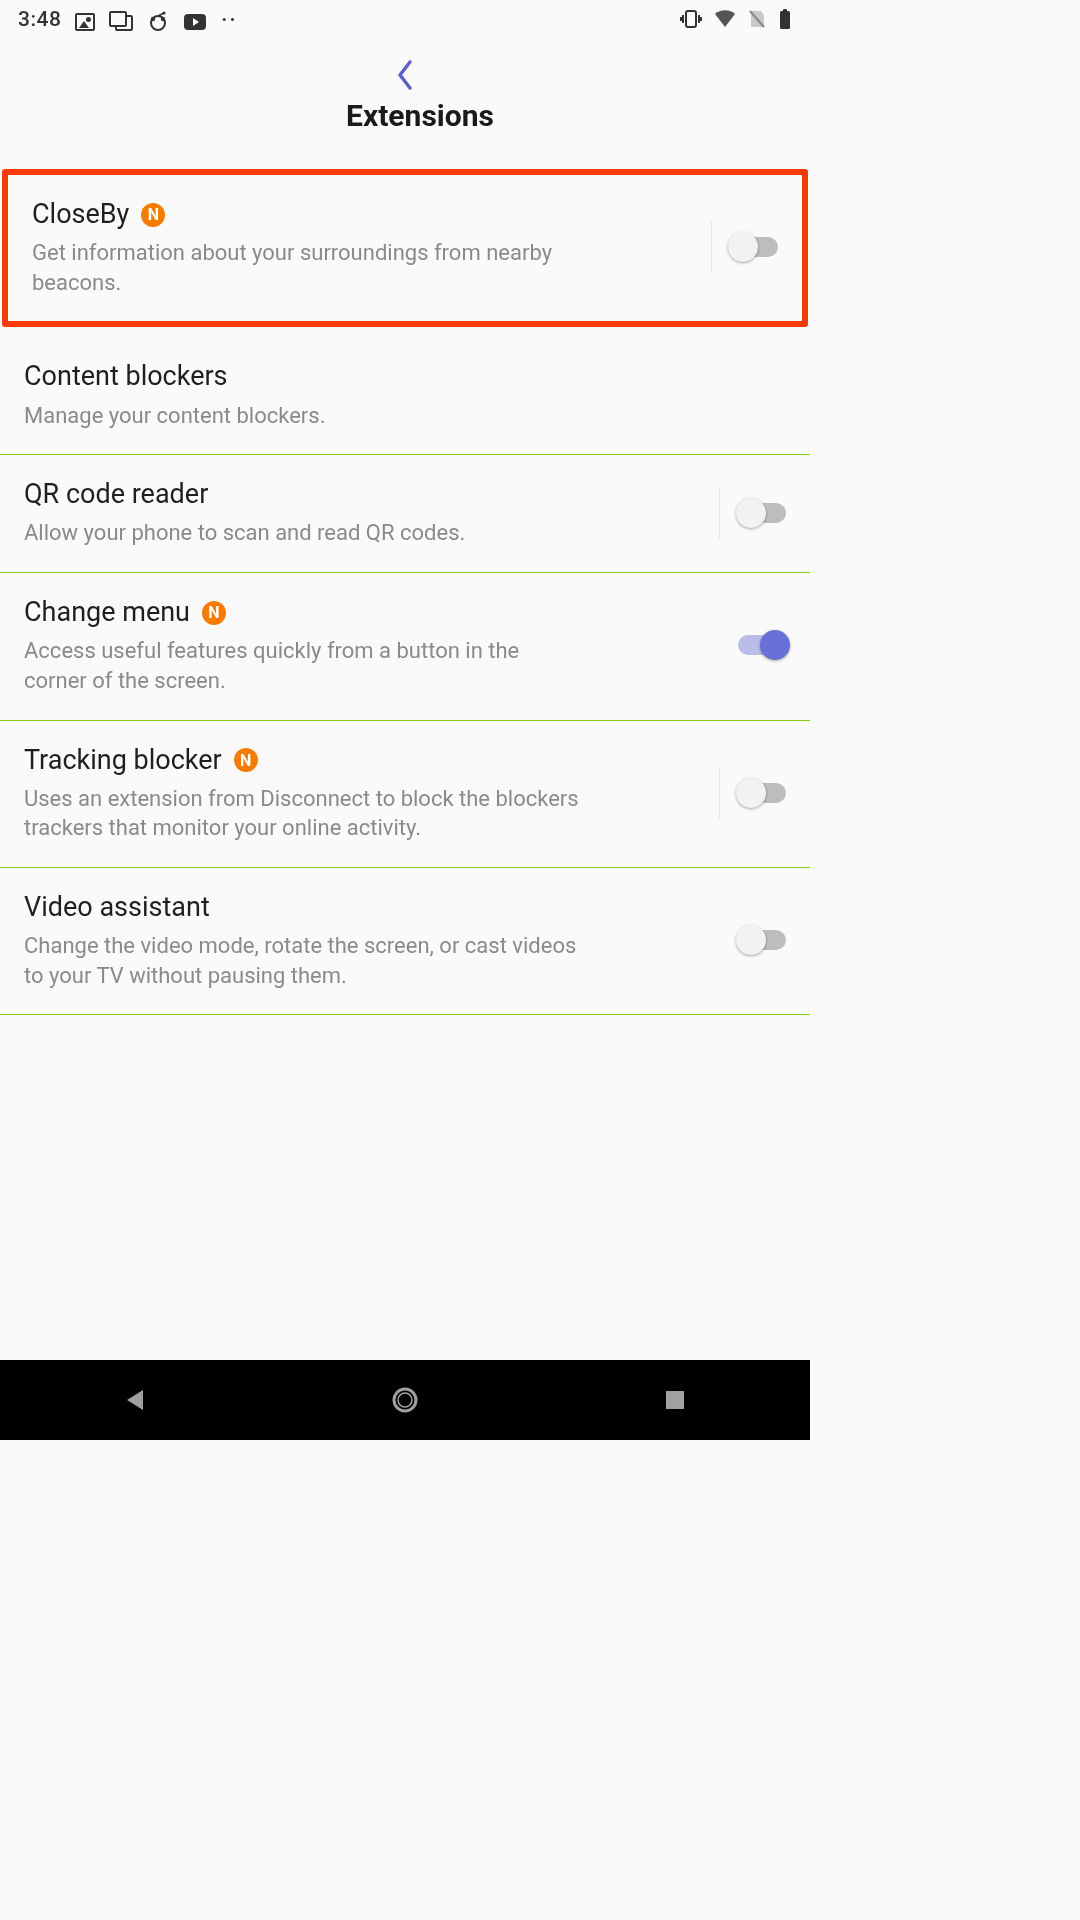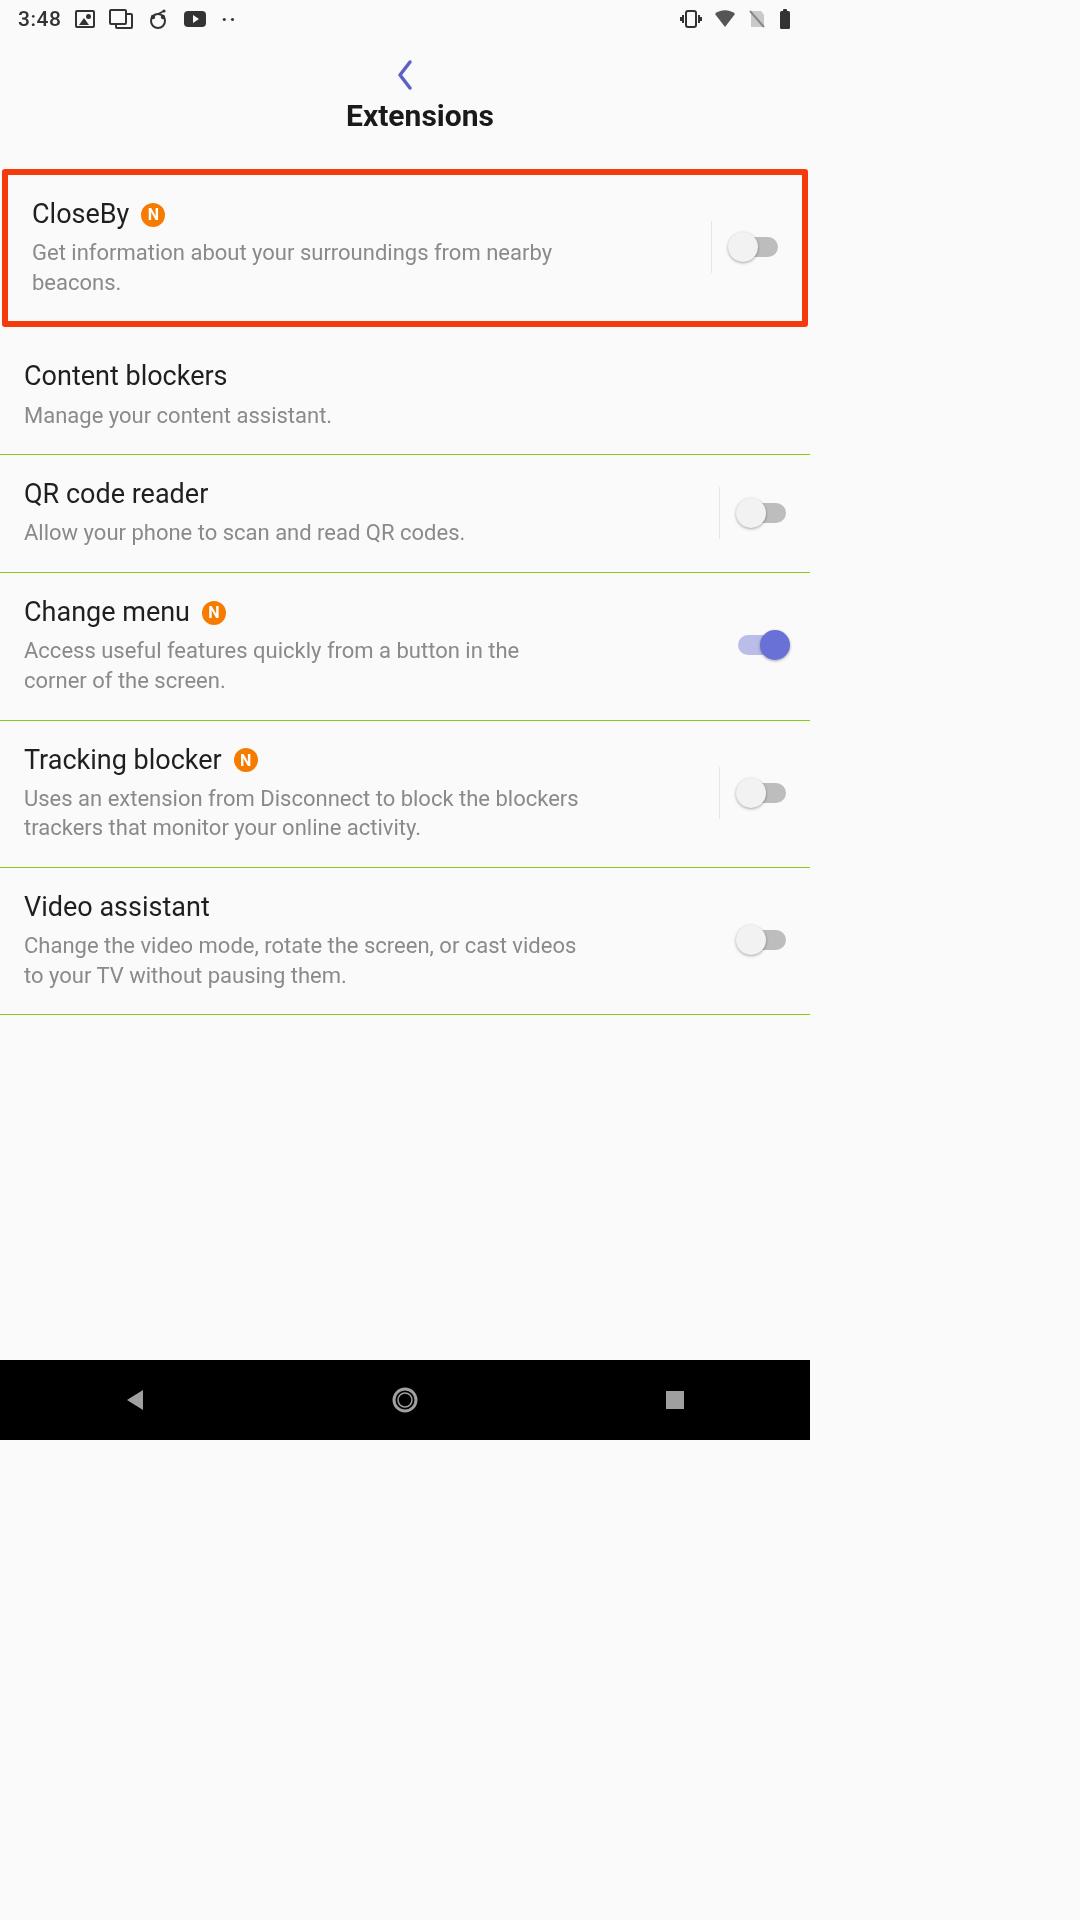--- a/index.html
+++ b/index.html
@@ -1,18 +1,18 @@
 <!DOCTYPE html>
 <html><head>
 <meta charset="utf-8">
 <style>
   * { margin: 0; padding: 0; box-sizing: border-box; }
   html, body { width: 810px; height: 1440px; background: #fafafa; font-family: Roboto, -apple-system, "Helvetica Neue", Arial, sans-serif; color: #212121; }
   .status-bar { height: 38px; display: flex; align-items: center; padding: 0 18px; font-size: 20px; font-weight: 500; letter-spacing: 0.5px; color: #333; }
-  .status-left { display: flex; align-items: center; gap: 14px; }
+  .status-left { display: flex; align-items: flex-end; gap: 14px; }
   .status-left .time { font-size: 21px; font-weight: 500; }
   .status-right { margin-left: auto; display: flex; align-items: center; gap: 12px; }
   .status-icon { display: inline-flex; align-items: center; justify-content: center; }
 
   .header { display: flex; align-items: center; padding: 14px 18px 24px 18px; flex-direction: column; }
   .back-btn { width: 46px; height: 46px; display: flex; align-items: center; justify-content: center; color: #5b62c4; }
   .header-title { font-size: 30px; font-weight: 700; color: #1a1a1a; margin-left: 30px; }
 
   .highlight-box { border: 6px solid #f53b0c; border-radius: 3px; margin: 12px 2px 10px 2px; }
 
@@ -134,21 +134,21 @@
   </div>
 </div>
 
 <div class="ext-list">
 
   <div class="ext-item">
     <div class="ext-text">
       <div class="ext-title-line">
         <span class="ext-title">Content blockers</span>
       </div>
-      <div class="ext-desc">Manage your content assistant.</div>
+      <div class="ext-desc">Manage your content blockers.</div>
     </div>
   </div>
 
   <div class="ext-item">
     <div class="ext-text">
       <div class="ext-title-line">
         <span class="ext-title">QR code reader</span>
       </div>
       <div class="ext-desc">Allow your phone to scan and read QR codes.</div>
     </div>

